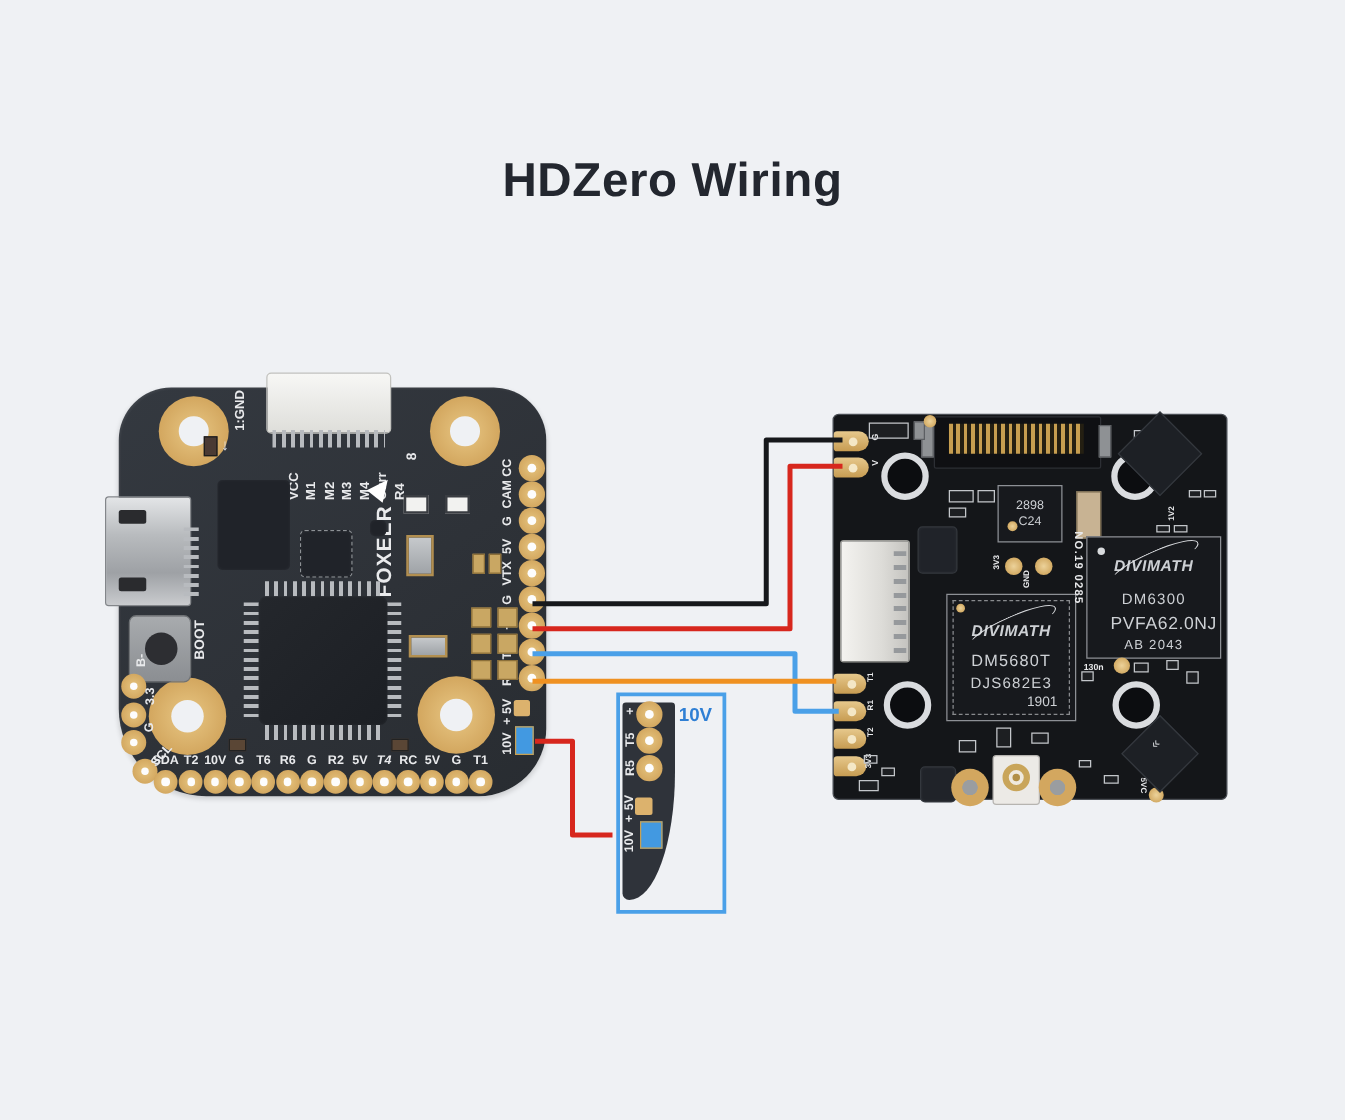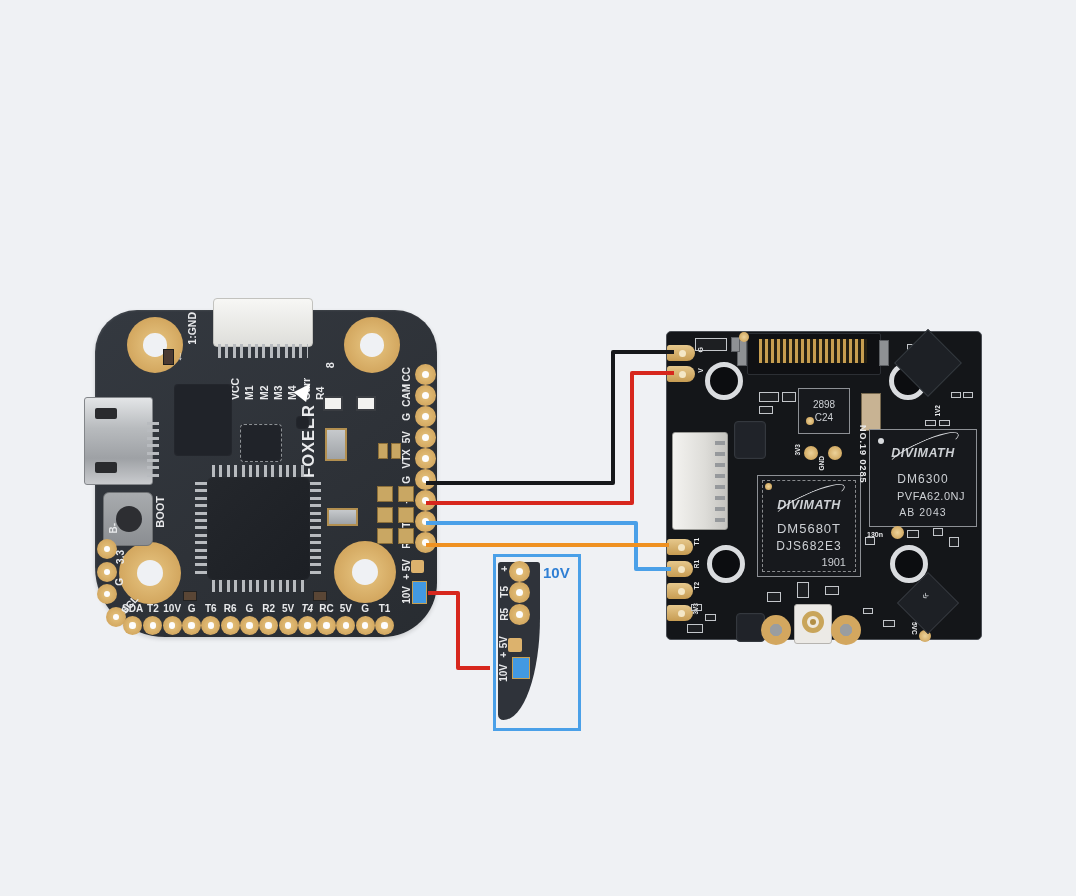--- a/index.html
+++ b/index.html
@@ -51,20 +51,21 @@
 
   .pinrow{display:flex;align-items:center;justify-content:flex-end;gap:3px;height:21px;}
   .pincol{display:flex;flex-direction:column;align-items:center;gap:2px;}
   svg{display:block;}
 </style>
 </head>
 <body>
 
 <div id="stage">
 
+  <div class="abs title" style="top:124px;left:0;">HDZero Wiring</div>
 
   <div class="abs boardL" style="left:95px;top:310px;width:342px;height:327px;">
 
     <div class="abs holeG" style="left:32px;top:7px;width:56px;height:56px;"></div>
     <div class="abs holeG" style="left:249px;top:7px;width:56px;height:56px;"></div>
     <div class="abs holeG" style="left:24px;top:232px;width:62px;height:62px;"></div>
     <div class="abs holeG" style="left:239px;top:231px;width:62px;height:62px;"></div>
 
     <div class="abs" style="left:118px;top:-12px;width:98px;height:47px;background:linear-gradient(180deg,#f7f7f5,#dededa);border-radius:4px;border:1px solid #c2c2be;"></div>
     <div class="abs combH" style="left:123px;top:34px;width:90px;height:14px;"></div>
@@ -299,21 +300,21 @@
         <span style="font-size:12px;letter-spacing:1px;">DJS682E3</span>
         <span style="font-size:11px;align-self:flex-end;margin-right:14px;">1901</span>
       </div>
     </div>
 
     <div class="abs rchip" style="left:202px;top:97px;width:108px;height:98px;">
       <div class="abs" style="left:8px;top:8px;width:6px;height:6px;border-radius:50%;background:#d8dadd;"></div>
       <div style="position:absolute;left:0;right:0;top:16px;display:flex;flex-direction:column;align-items:center;gap:4px;">
         <span class="dvlogo" style="font-size:12.5px;">DIVIMATH</span>
         <span style="font-size:12px;letter-spacing:1px;margin-top:8px;">DM6300</span>
-        <span style="font-size:11px;letter-spacing:.5px;margin-left:16px;">PVFA62.0NJ</span>
+        <span style="font-size:14px;letter-spacing:.5px;margin-left:16px;">PVFA62.0NJ</span>
         <span style="font-size:10.5px;letter-spacing:1px;">AB 2043</span>
       </div>
     </div>
 
     <span class="abs lbl vtd" style="left:191px;top:93px;font-size:9px;letter-spacing:1px;">NO.19 0285</span>
     <span class="abs lbl vt" style="left:268px;top:73px;font-size:6.5px;">1V2</span>
     <span class="abs lbl" style="left:200px;top:199px;font-size:7px;">130n</span>
     <div class="abs goldc" style="left:224px;top:194px;width:13px;height:13px;"></div>
     <span class="abs lbl vtd" style="left:243px;top:290px;font-size:6.5px;">5VC</span>
     <div class="abs goldc" style="left:252px;top:298px;width:12px;height:12px;"></div>

